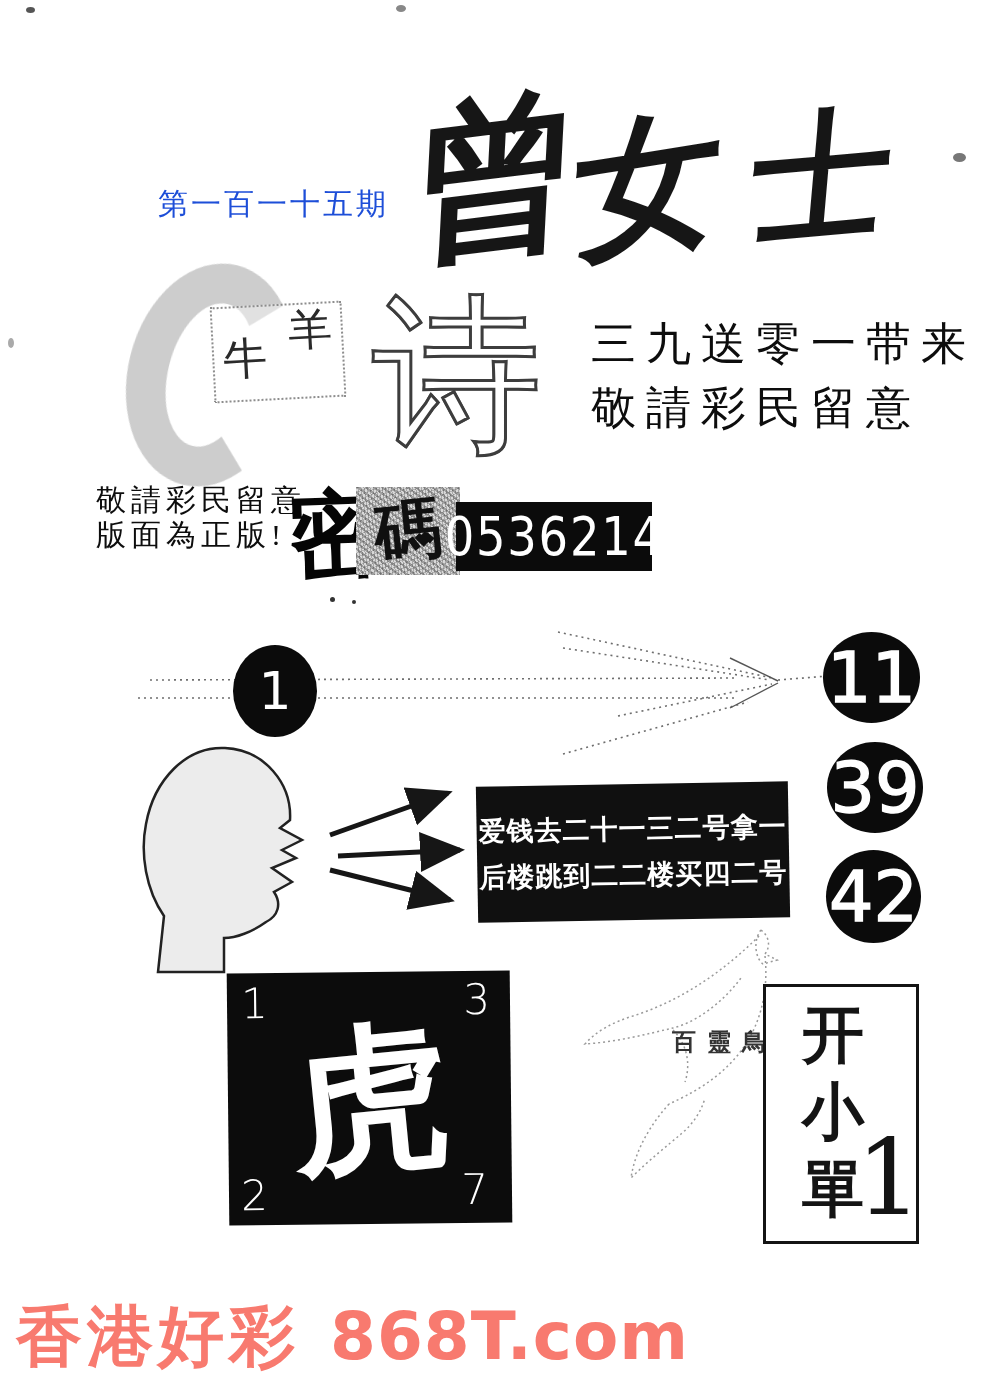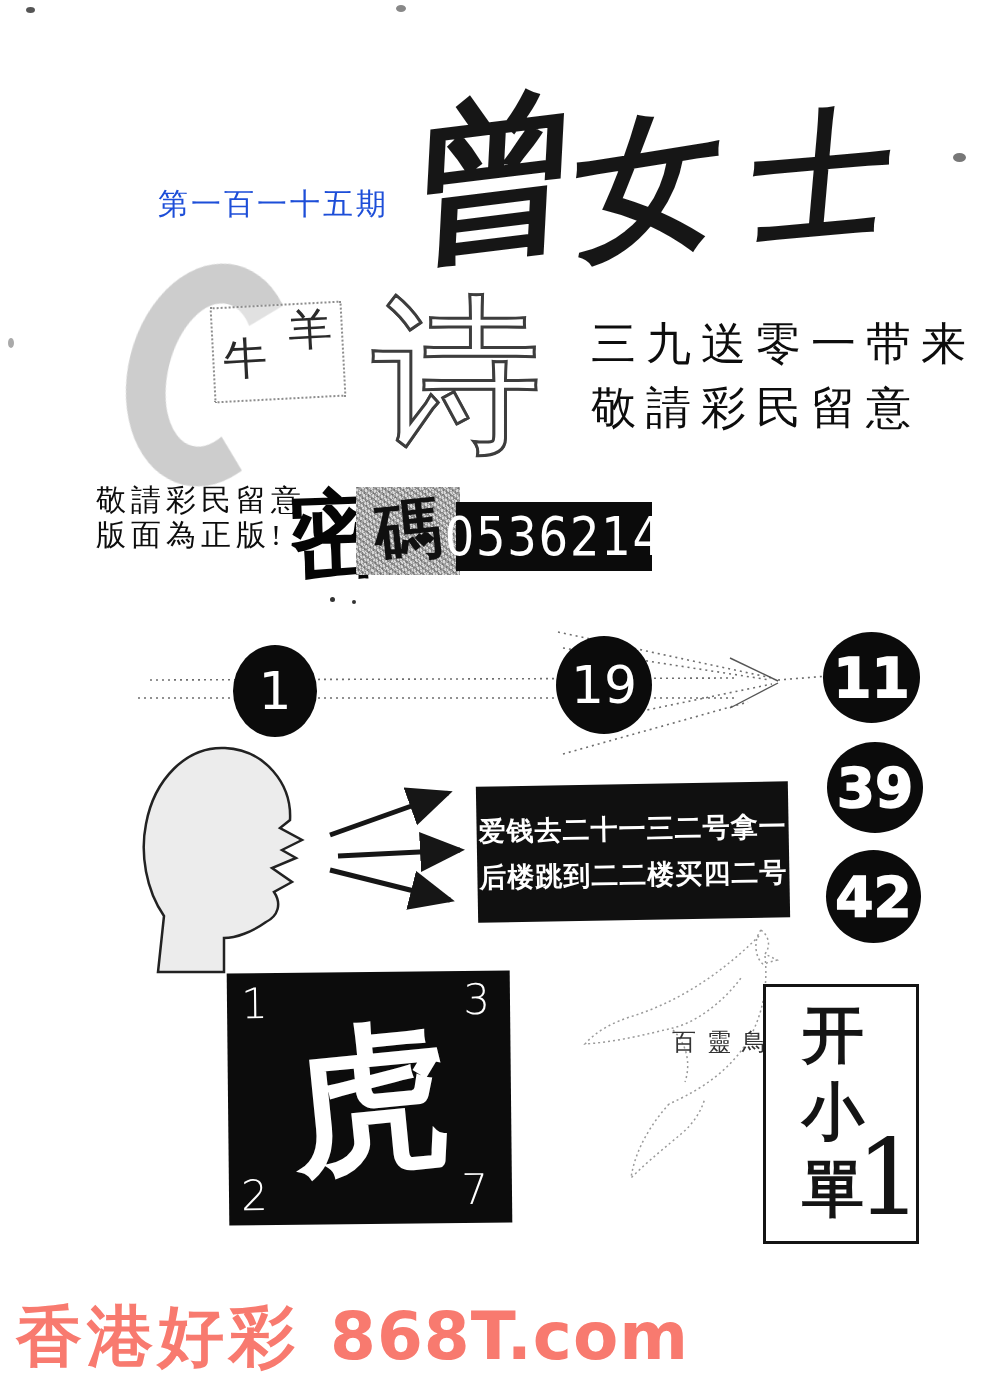--- a/index.html
+++ b/index.html
@@ -50,21 +50,21 @@
   .ma{font-size:66px;font-weight:bold;color:#101010;transform:rotate(-6deg);}
   .codebox{left:456px;top:502px;width:196px;height:69px;background:#0b0b0b;
            display:flex;align-items:center;justify-content:center;}
   .code{color:#fff;font-family:"DejaVu Sans","Liberation Sans",sans-serif;font-size:54px;
         letter-spacing:2px;transform:scaleX(.86);white-space:nowrap;}
 
   
   .ncirc{background:#0b0b0b;color:#fff;border-radius:50%;display:flex;align-items:center;justify-content:center;
          font-family:"DejaVu Sans","Liberation Sans",sans-serif;}
   .rowc{font-size:52px;}
-  .sidec{font-size:55px;font-weight:bold;-webkit-text-stroke:1.5px #fff;}
+  .sidec{font-size:70px;font-weight:normal;-webkit-text-stroke:1.5px #fff;}
   .c16{left:233px;top:645px;width:84px;height:92px;}
   .c24{left:384px;top:644px;width:93px;height:93px;}
   .c19{left:556px;top:636px;width:96px;height:98px;}
   .c11{left:823px;top:632px;width:97px;height:91px;}
   .c39{left:827px;top:742px;width:96px;height:91px;}
   .c42{left:826px;top:850px;width:95px;height:93px;text-align:right;}
 
   
   .tipbox{left:477px;top:784px;width:312px;height:136px;background:#101010;transform:rotate(-1deg);
           display:flex;flex-direction:column;justify-content:center;gap:10px;}
@@ -76,21 +76,21 @@
   .tchar{position:absolute;left:50%;top:51%;transform:translate(-50%,-50%) rotate(-5deg);
          font-size:158px;font-weight:bold;color:#fff;line-height:1;}
   .tc{position:absolute;color:#fff;font-family:"DejaVu Sans","Liberation Sans",sans-serif;
       font-size:42px;font-weight:200;line-height:1;}
   .tc-tl{left:14px;top:10px;}
   .tc-tr{right:20px;top:8px;}
   .tc-bl{left:12px;bottom:8px;}
   .tc-br{right:24px;bottom:12px;}
 
   
-  .birdlabel{left:672px;top:1026px;font-size:24px;letter-spacing:11px;color:#333;white-space:nowrap;}
+  .birdlabel{left:672px;top:1026px;font-size:24px;letter-spacing:11px;color:#333;white-space:nowrap;font-weight:bold;}
 
   
   .resbox{left:763px;top:984px;width:150px;height:244px;border:3px solid #141414;background:#fff;
           text-align:center;padding-top:10px;box-sizing:content-box;}
   .reschar{font-size:62px;font-weight:bold;line-height:77px;color:#141414;display:block;transform:translateX(-8px);}
   .resdigit{left:856px;top:1126px;font-size:104px;line-height:1;color:#141414;
             font-family:"DejaVu Serif","Liberation Serif",serif;}
 
   
   .footer{left:16px;top:1292px;white-space:nowrap;color:#f87a6f;
@@ -153,21 +153,20 @@
       <line x1="425" y1="126" x2="610" y2="74"></line>
       <line x1="640" y1="52" x2="690" y2="48"></line>
     </g>
     <g stroke="#555" stroke-width="1.4" fill="none">
       <line x1="592" y1="30" x2="640" y2="53"></line>
       <line x1="592" y1="80" x2="640" y2="55"></line>
     </g>
   </svg>
 
   <div class="abs ncirc rowc c16">1</div>
-  <div class="abs ncirc rowc c19">19</div>
 
   <div class="abs ncirc sidec c11">11</div>
   <div class="abs ncirc sidec c39">39</div>
   <div class="abs ncirc sidec c42">42</div>
 
   <svg class="abs" style="left:130px;top:740px;" width="360" height="235" viewBox="0 0 360 235">
     <defs>
       <marker id="ah" markerWidth="10" markerHeight="10" refX="8" refY="4" orient="auto">
         <path d="M0,0 L9,4 L0,8 Z" fill="#161616"></path>
       </marker>

